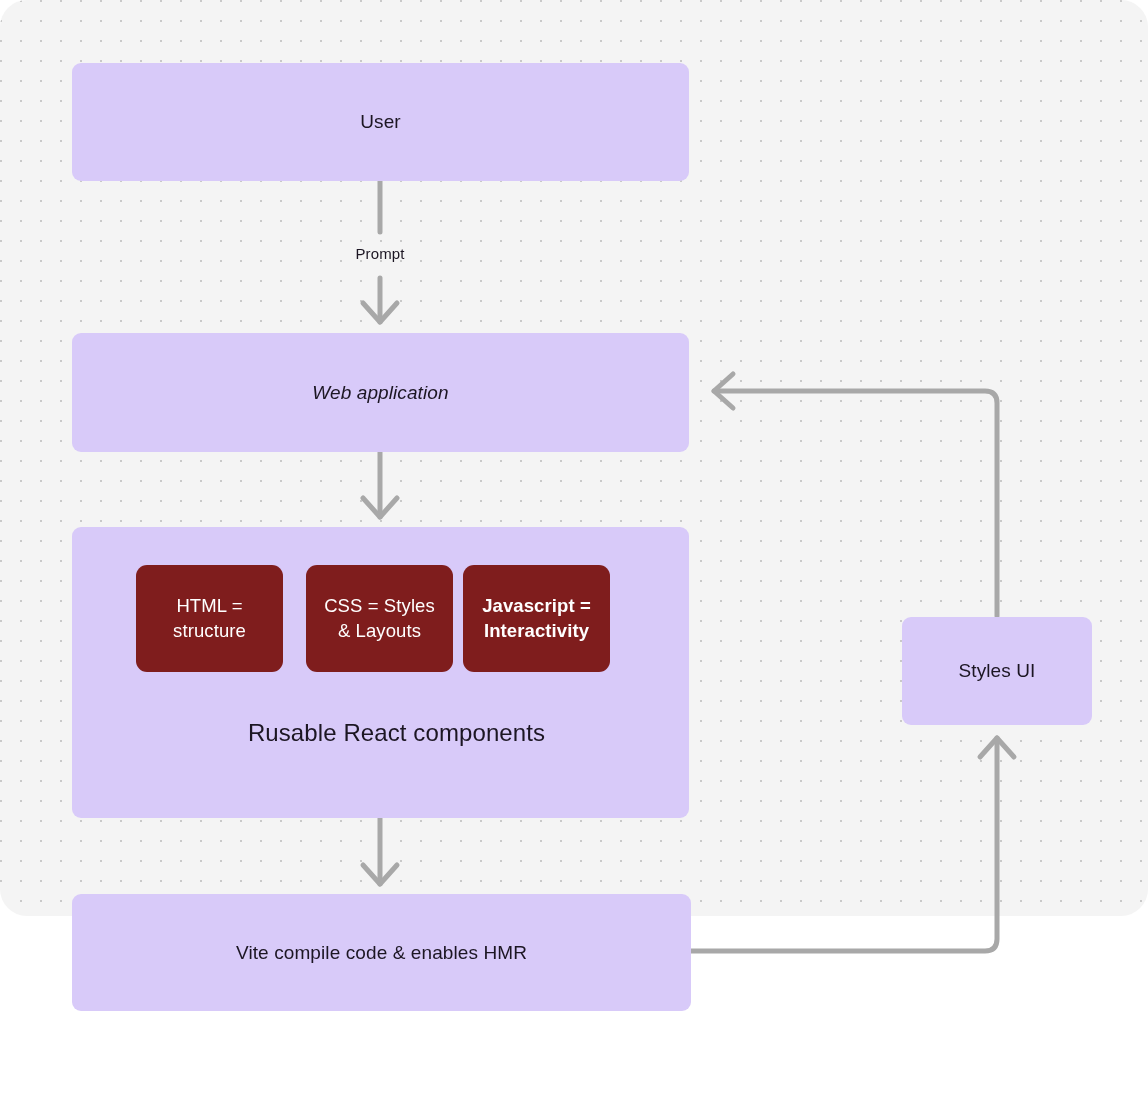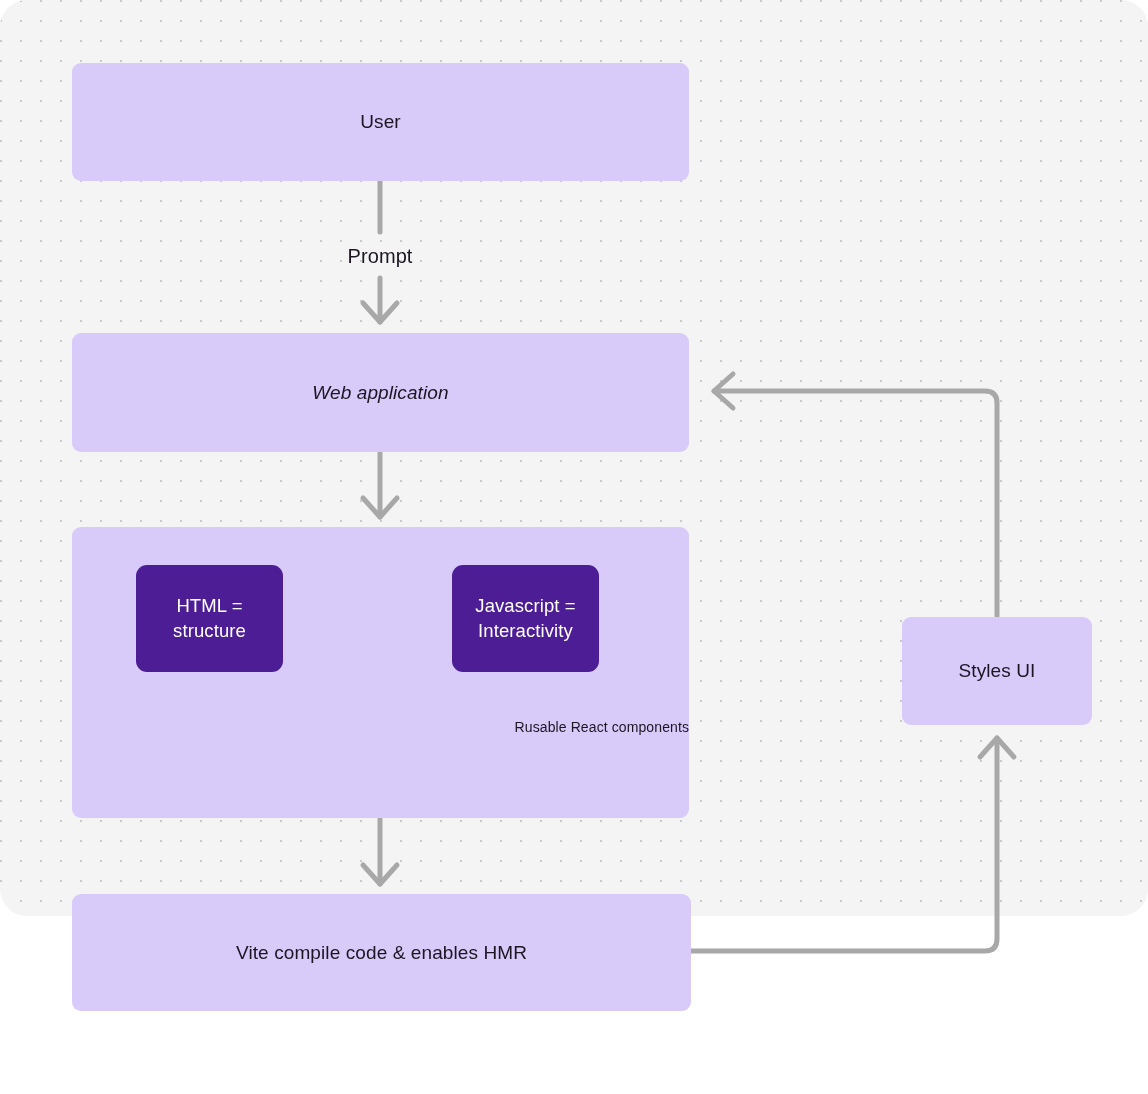--- a/index.html
+++ b/index.html
@@ -26,43 +26,43 @@
     justify-content: center;
     border-radius: 9px;
     color: #1c1623;
     font-size: 19px;
     line-height: 1.35;
     text-align: center;
     letter-spacing: 0.1px;
   }
   .node-light { background: #d8caf9; }
   .node-solid {
-    background: #4c1d95;
+    background: #7f1d1d;
     color: #ffffff;
     border-radius: 11px;
     font-size: 18.5px;
   }
   .group-box {
     position: absolute;
     background: #d8caf9;
     border-radius: 9px;
   }
   .group-caption {
     position: absolute;
     width: 100%;
-    text-align: right;
+    text-align: center;
     color: #1c1623;
-    font-size: 14px;
+    font-size: 24px;
     letter-spacing: 0.1px;
     padding-left: 32px;
   }
   .edge-label {
     position: absolute;
     color: #1c1623;
-    font-size: 20px;
+    font-size: 15px;
     text-align: center;
     letter-spacing: 0.1px;
     white-space: nowrap;
   }
   svg.edges {
     position: absolute;
     left: 0; top: 0;
     width: 1148px; height: 1094px;
     overflow: visible;
     pointer-events: none;
@@ -111,22 +111,28 @@
 
   <div class="group-box" style="left:72px; top:527px; width:617px; height:291px;">
 
     <div class="node node-solid" style="left:64px; top:38px; width:147px; height:107px;">
       <span>
         <span>HTML =</span><br>
         <span>structure</span>
       </span>
     </div>
 
+    <div class="node node-solid" style="left:234px; top:38px; width:147px; height:107px;">
+      <span>
+        <span>CSS = Styles</span><br>
+        <span>&amp; Layouts</span>
+      </span>
+    </div>
 
-    <div class="node node-solid" style="left:380px; top:38px; width:147px; height:107px;">
+    <div class="node node-solid" style="left:391px; top:38px; width:147px; height:107px;font-weight:bold;">
       <span>
         <span>Javascript =</span><br>
         <span>Interactivity</span>
       </span>
     </div>
 
     <div class="group-caption" style="top:192px; left:0;">Rusable React components</div>
   </div>
 
   <div class="node node-light" style="left:72px; top:894px; width:619px; height:117px;text-align:center;">

